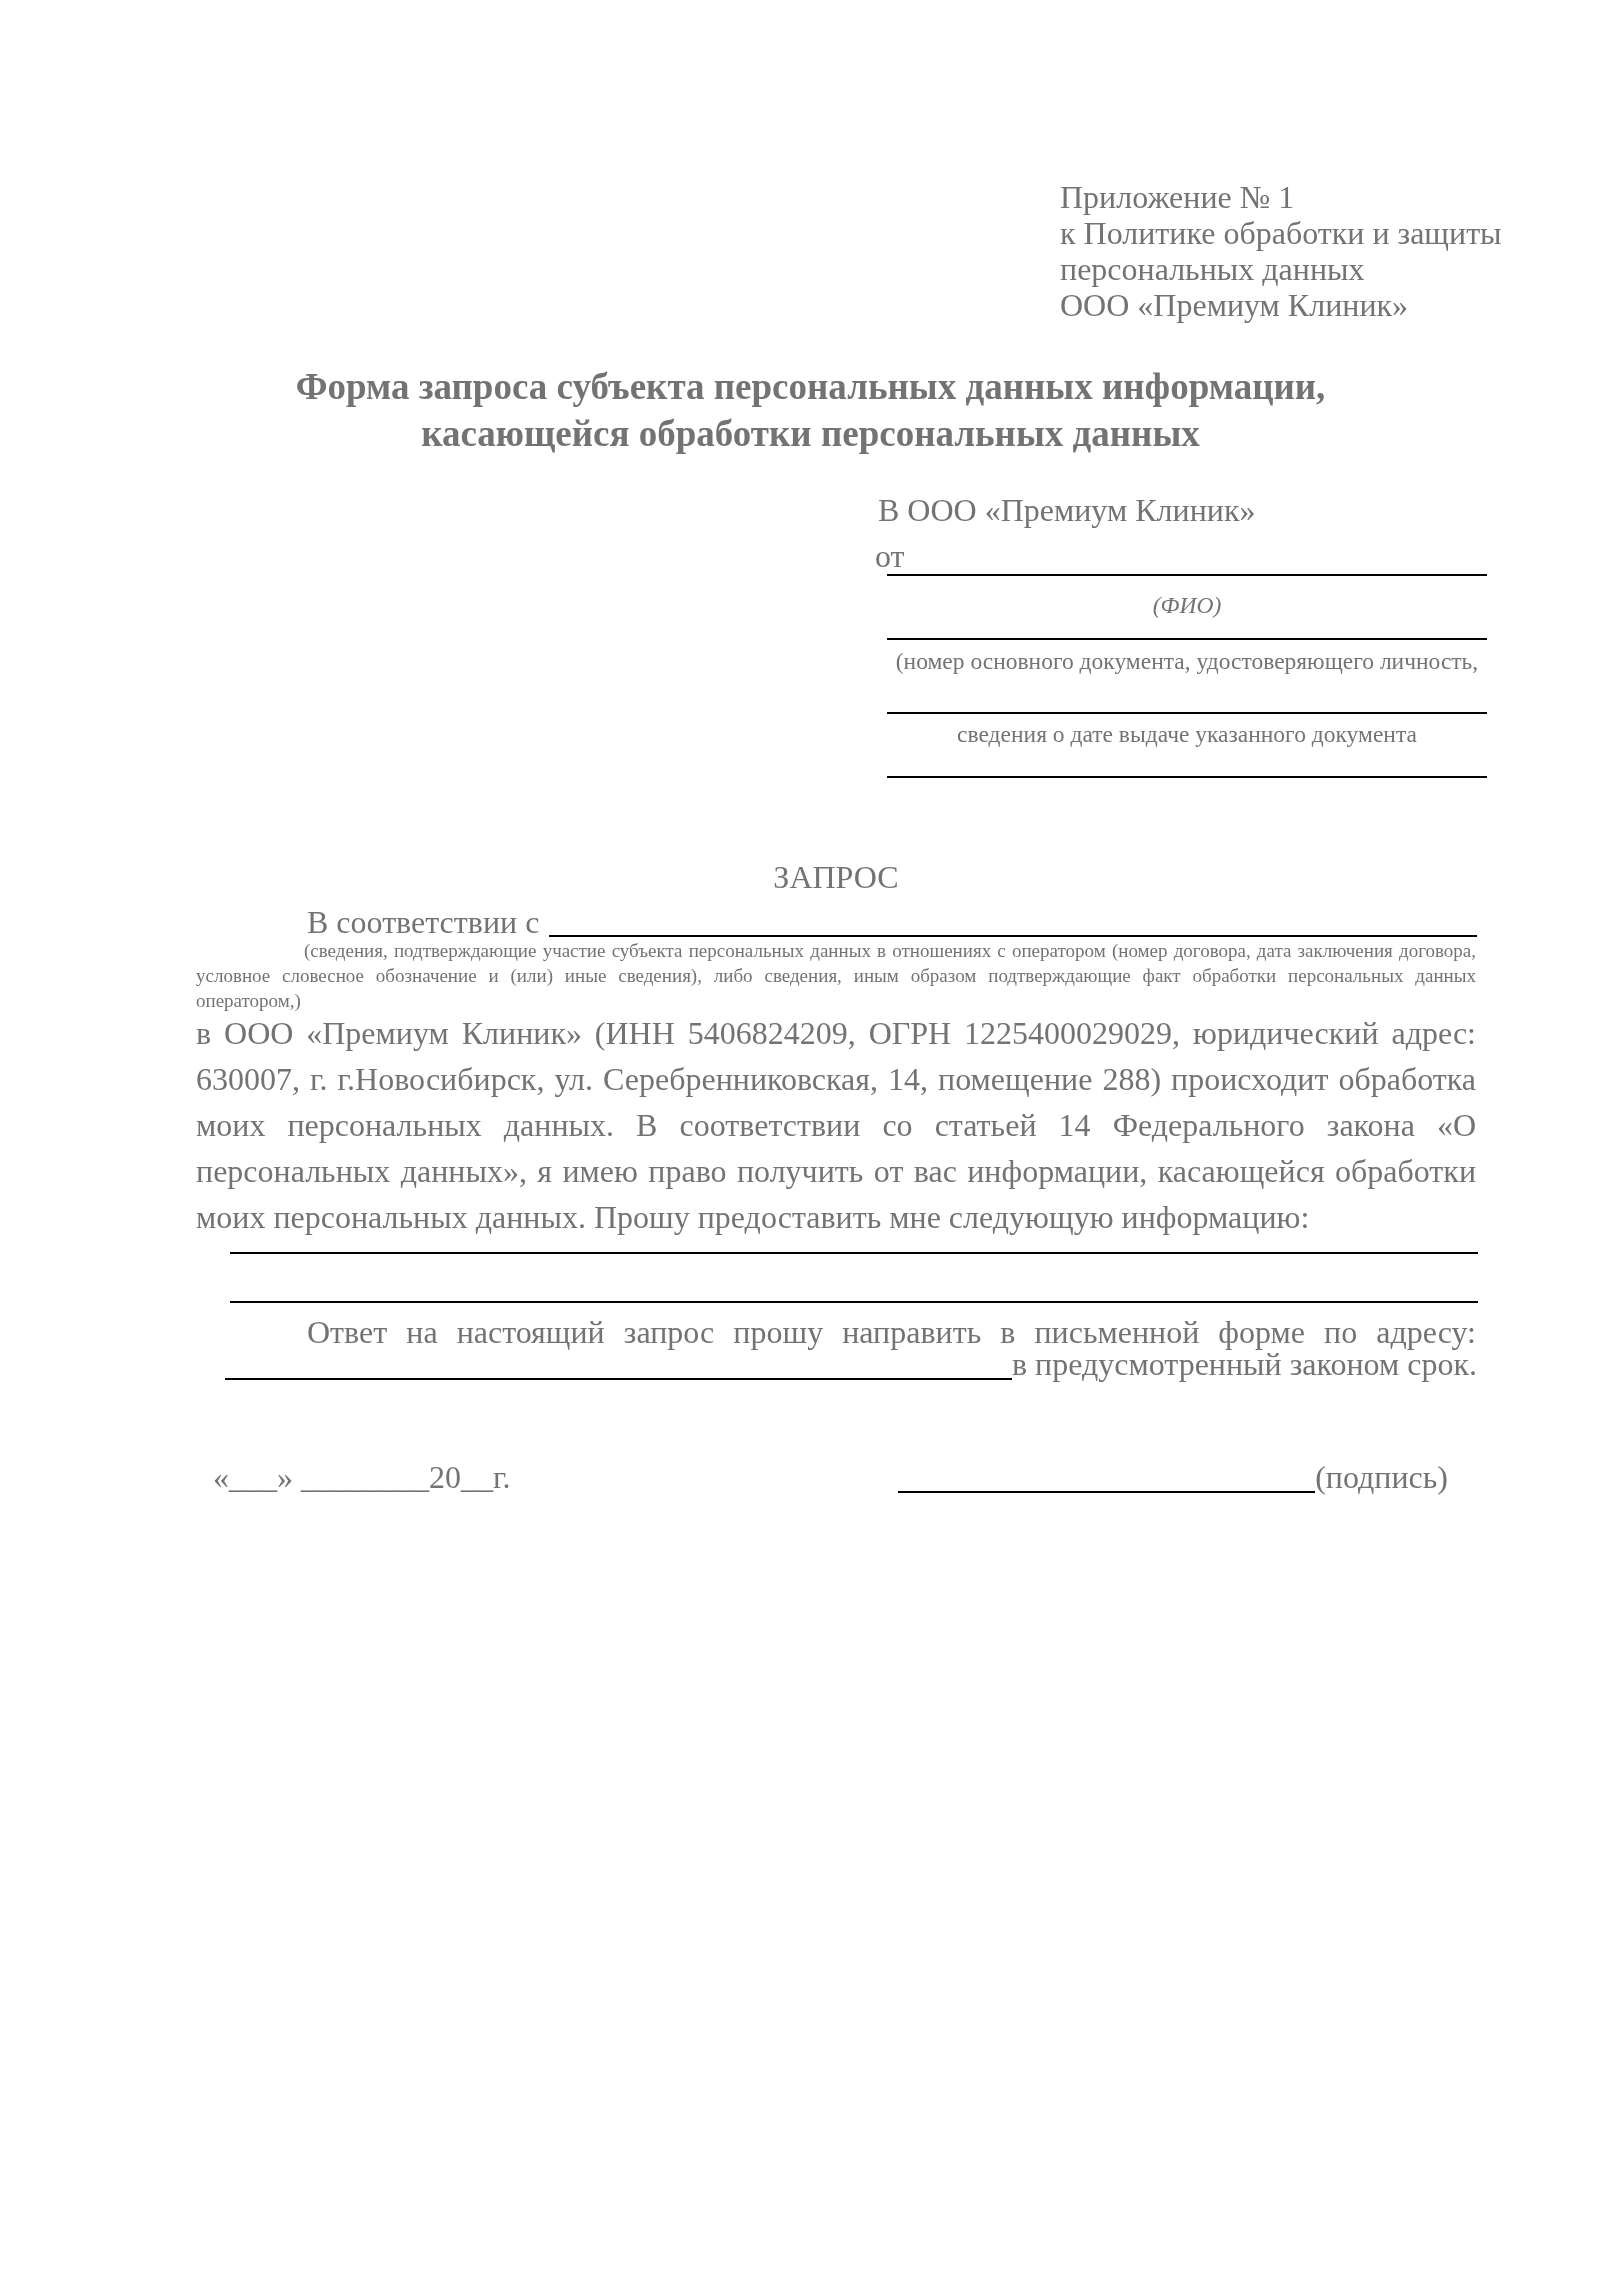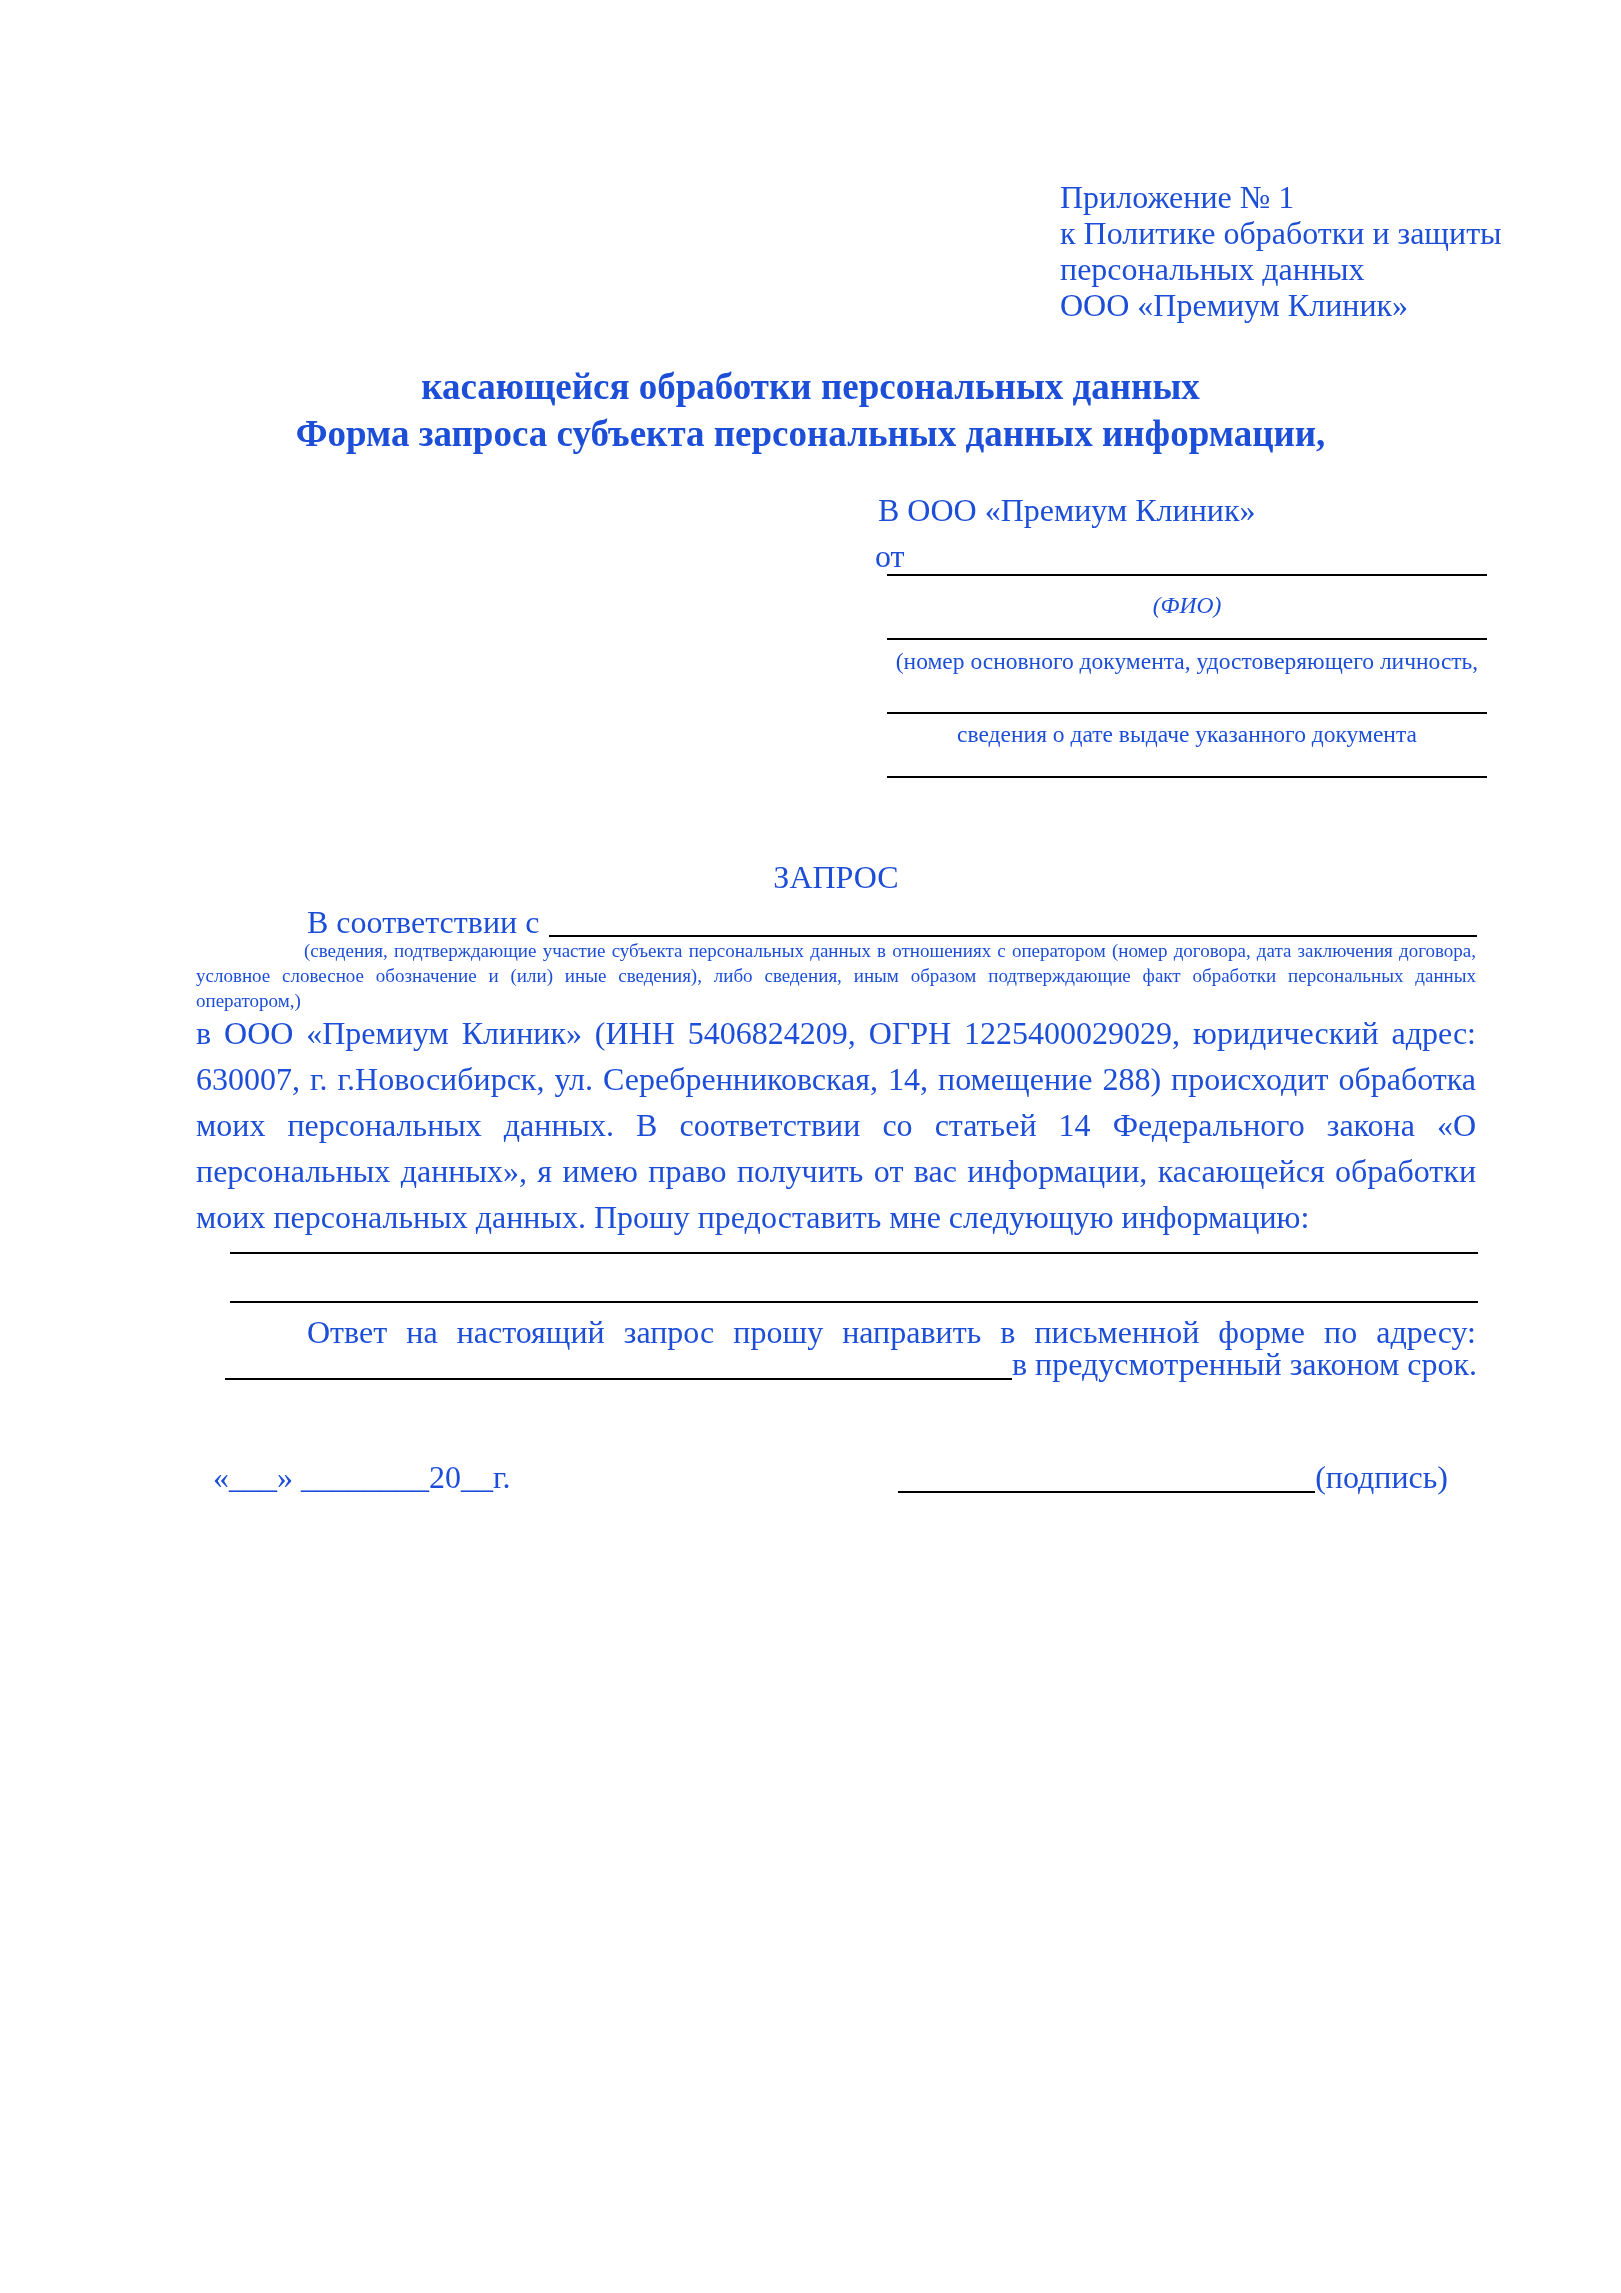--- a/index.html
+++ b/index.html
@@ -1,21 +1,21 @@
 <!DOCTYPE html>
 <html><head>
 <meta charset="utf-8">
 <style>
   html, body { margin: 0; padding: 0; background: #ffffff; }
   .page {
     position: relative;
     width: 1621px;
     height: 2294px;
     background: #ffffff;
-    color: #1d4ed8;
+    color: #737373;
     font-family: "Liberation Serif", "DejaVu Serif", serif;
     overflow: hidden;
   }
   
   .header-block {
     position: absolute;
     left: 1060px; top: 179px;
     font-size: 32px; line-height: 36px;
     white-space: nowrap;
   }
@@ -122,22 +122,22 @@
 <div class="page">
 
   <div class="header-block">
     <div>Приложение № 1</div>
     <div>к Политике обработки и защиты</div>
     <div>персональных данных</div>
     <div>ООО «Премиум Клиник»</div>
   </div>
 
   <div class="doc-title">
+    <div>Форма запроса субъекта персональных данных информации,</div>
     <div>касающейся обработки персональных данных</div>
-    <div>Форма запроса субъекта персональных данных информации,</div>
   </div>
 
   <div class="addr-to">В ООО «Премиум Клиник»</div>
   <div class="addr-from">от</div>
 
   <div class="rule r1"></div>
   <div class="caption c1">(ФИО)</div>
 
   <div class="rule r2"></div>
   <div class="caption c2">(номер основного документа, удостоверяющего личность,</div>

